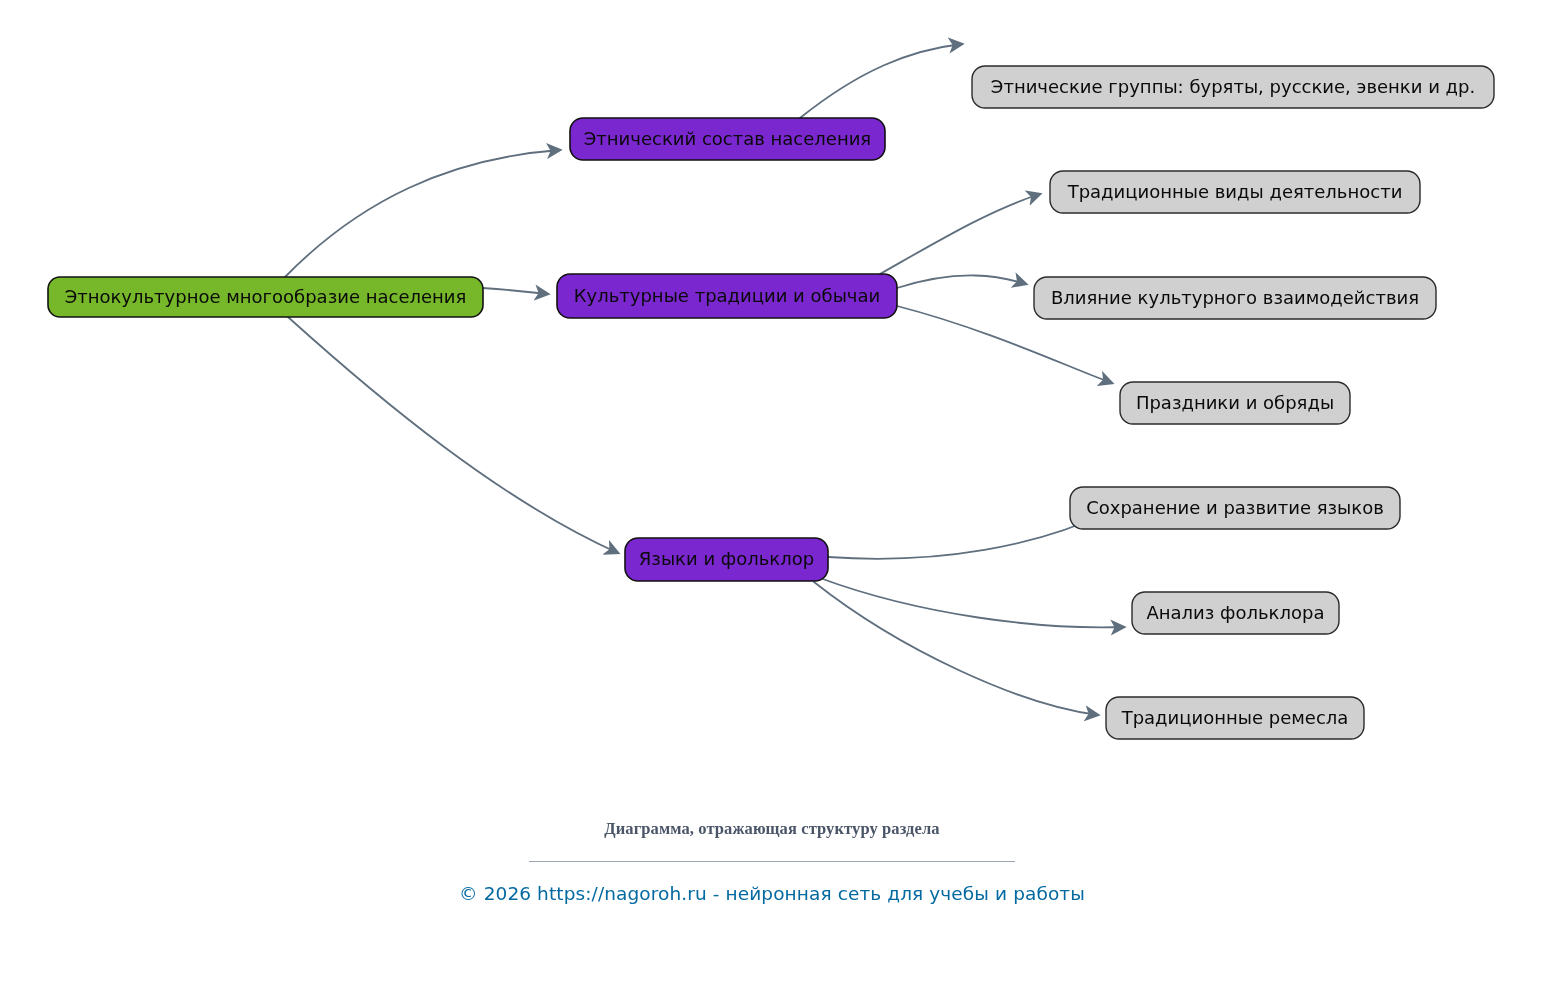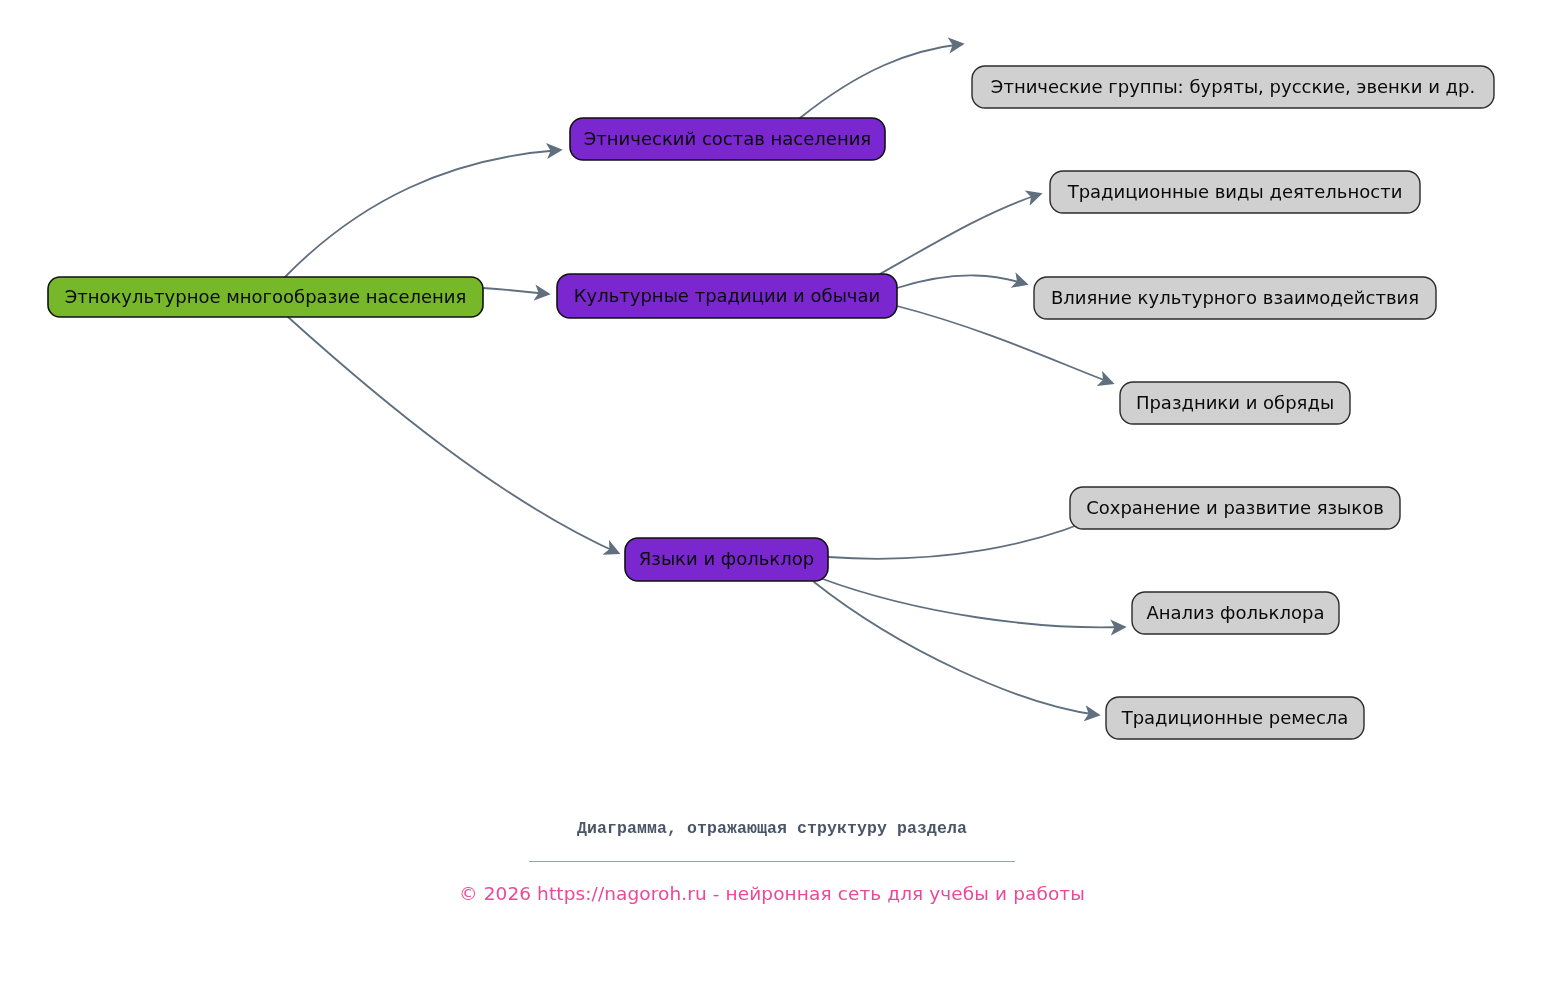--- a/index.html
+++ b/index.html
@@ -60,38 +60,38 @@
     stroke: none;
   }
   .caption-block {
     position: absolute;
     left: 0;
     top: 818px;
     width: 1544px;
     text-align: center;
   }
   .caption-title {
-    font-family: Liberation Mono, monospace;
+    font-family: Liberation Serif, serif;
     font-size: 16.5px;
     font-weight: bold;
     color: #4a5568;
     line-height: 1.28;
     letter-spacing: 0.1px;
   }
   .caption-rule {
     width: 486px;
     height: 0;
     border-top: 1px solid #9aa5b1;
     margin: 22px auto 0 auto;
   }
   .caption-footer {
     margin-top: 21px;
     font-family: "DejaVu Sans", sans-serif;
     font-size: 18.5px;
-    color: #ec4899;
+    color: #0369a1;
     letter-spacing: 0.1px;
   }
 </style>
 </head>
 <body>
 
 <div id="diagram-root">
   <svg class="mindmap" viewBox="0 0 1544 998" xmlns="http://www.w3.org/2000/svg">
     <defs>
       <marker id="arrow" viewBox="0 0 12 12" refX="10" refY="6" markerWidth="9" markerHeight="9" orient="auto-start-reverse">

